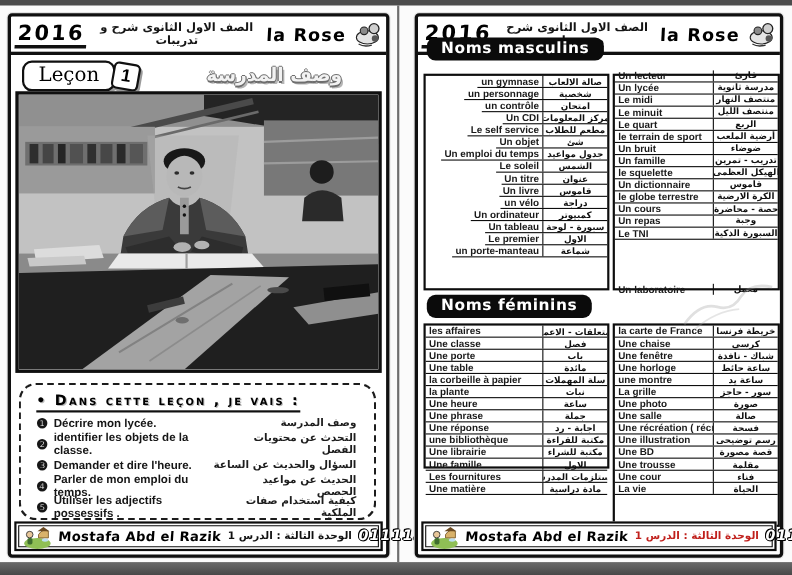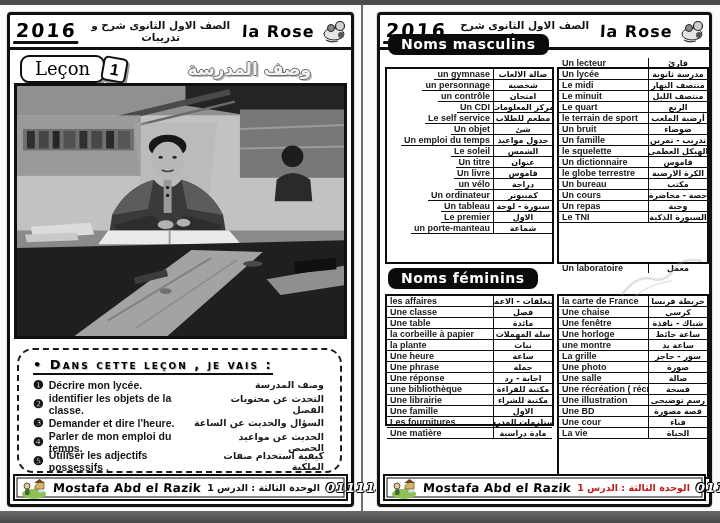--- a/index.html
+++ b/index.html
@@ -360,24 +360,20 @@
       </div>
       <div class="vrow">
         <div class="vfr">Un dictionnaire</div>
         <div class="var" dir="rtl">قاموس</div>
       </div>
       <div class="vrow">
         <div class="vfr">le globe terrestre</div>
         <div class="var" dir="rtl">الكرة الارضية</div>
       </div>
       <div class="vrow">
-        <div class="vfr">Un bureau</div>
-        <div class="var" dir="rtl">مكتب</div>
-      </div>
-      <div class="vrow">
         <div class="vfr">Un cours</div>
         <div class="var" dir="rtl">حصة - محاضرة</div>
       </div>
       <div class="vrow">
         <div class="vfr">Un repas</div>
         <div class="var" dir="rtl">وجبة</div>
       </div>
       <div class="vrow">
         <div class="vfr">Le TNI</div>
         <div class="var" dir="rtl">السبورة الذكية</div>
@@ -392,20 +388,24 @@
   <div class="vtable" id="fem-t1">
       <div class="vrow">
         <div class="vfr">les affaires</div>
         <div class="var" dir="rtl">المتعلقات - الاعمال</div>
       </div>
       <div class="vrow">
         <div class="vfr">Une classe</div>
         <div class="var" dir="rtl">فصل</div>
       </div>
       <div class="vrow">
+        <div class="vfr">Une porte</div>
+        <div class="var" dir="rtl">باب</div>
+      </div>
+      <div class="vrow">
         <div class="vfr">Une table</div>
         <div class="var" dir="rtl">مائدة</div>
       </div>
       <div class="vrow">
         <div class="vfr">la corbeille à papier</div>
         <div class="var" dir="rtl">سلة المهملات</div>
       </div>
       <div class="vrow">
         <div class="vfr">la plante</div>
         <div class="var" dir="rtl">نبات</div>
@@ -484,20 +484,24 @@
         <div class="vfr">Une récréation ( récré )</div>
         <div class="var" dir="rtl">فسحة</div>
       </div>
       <div class="vrow">
         <div class="vfr">Une illustration</div>
         <div class="var" dir="rtl">رسم توضيحى</div>
       </div>
       <div class="vrow">
         <div class="vfr">Une BD</div>
         <div class="var" dir="rtl">قصة مصورة</div>
+      </div>
+      <div class="vrow">
+        <div class="vfr">Une trousse</div>
+        <div class="var" dir="rtl">مقلمة</div>
       </div>
       <div class="vrow">
         <div class="vfr">Une cour</div>
         <div class="var" dir="rtl">فناء</div>
       </div>
       <div class="vrow">
         <div class="vfr">La vie</div>
         <div class="var" dir="rtl">الحياة</div>
       </div>
       <div class="vrow">

